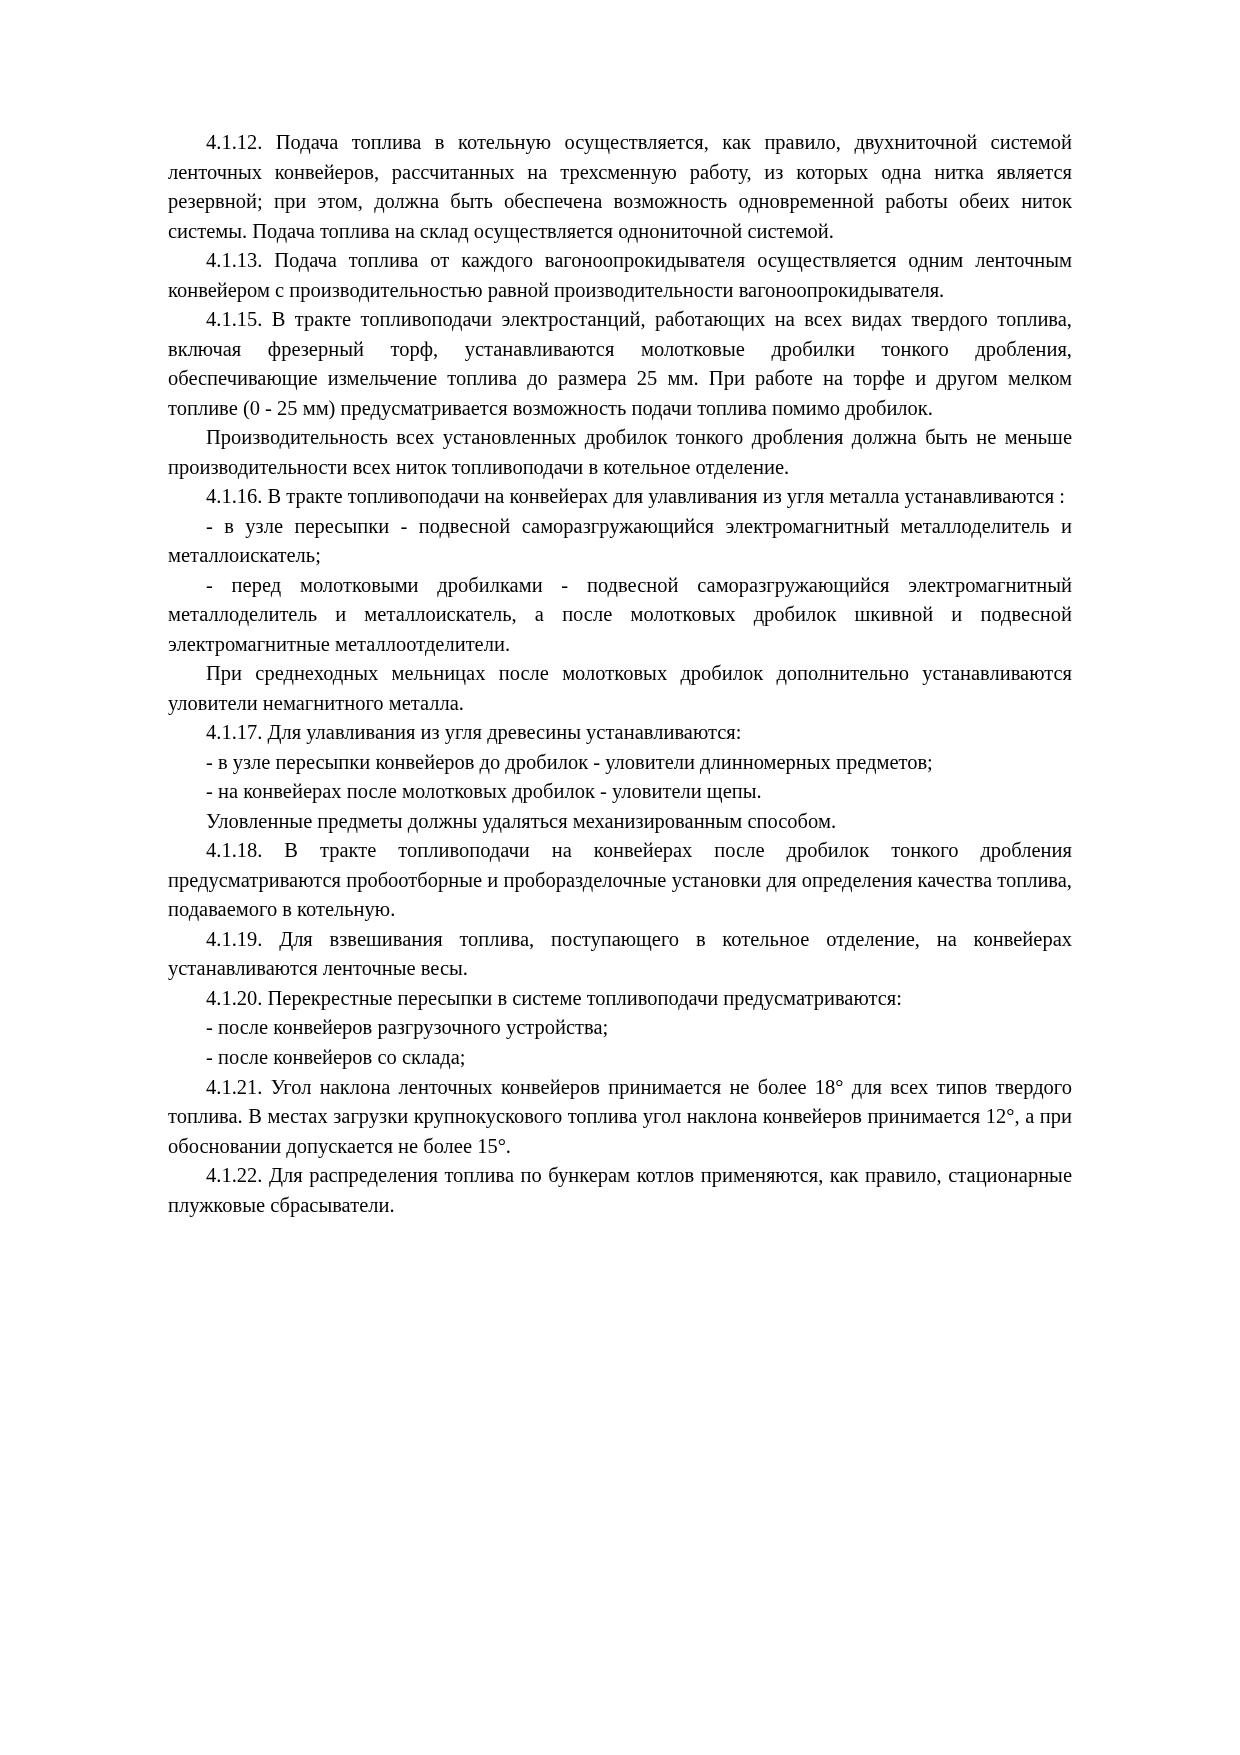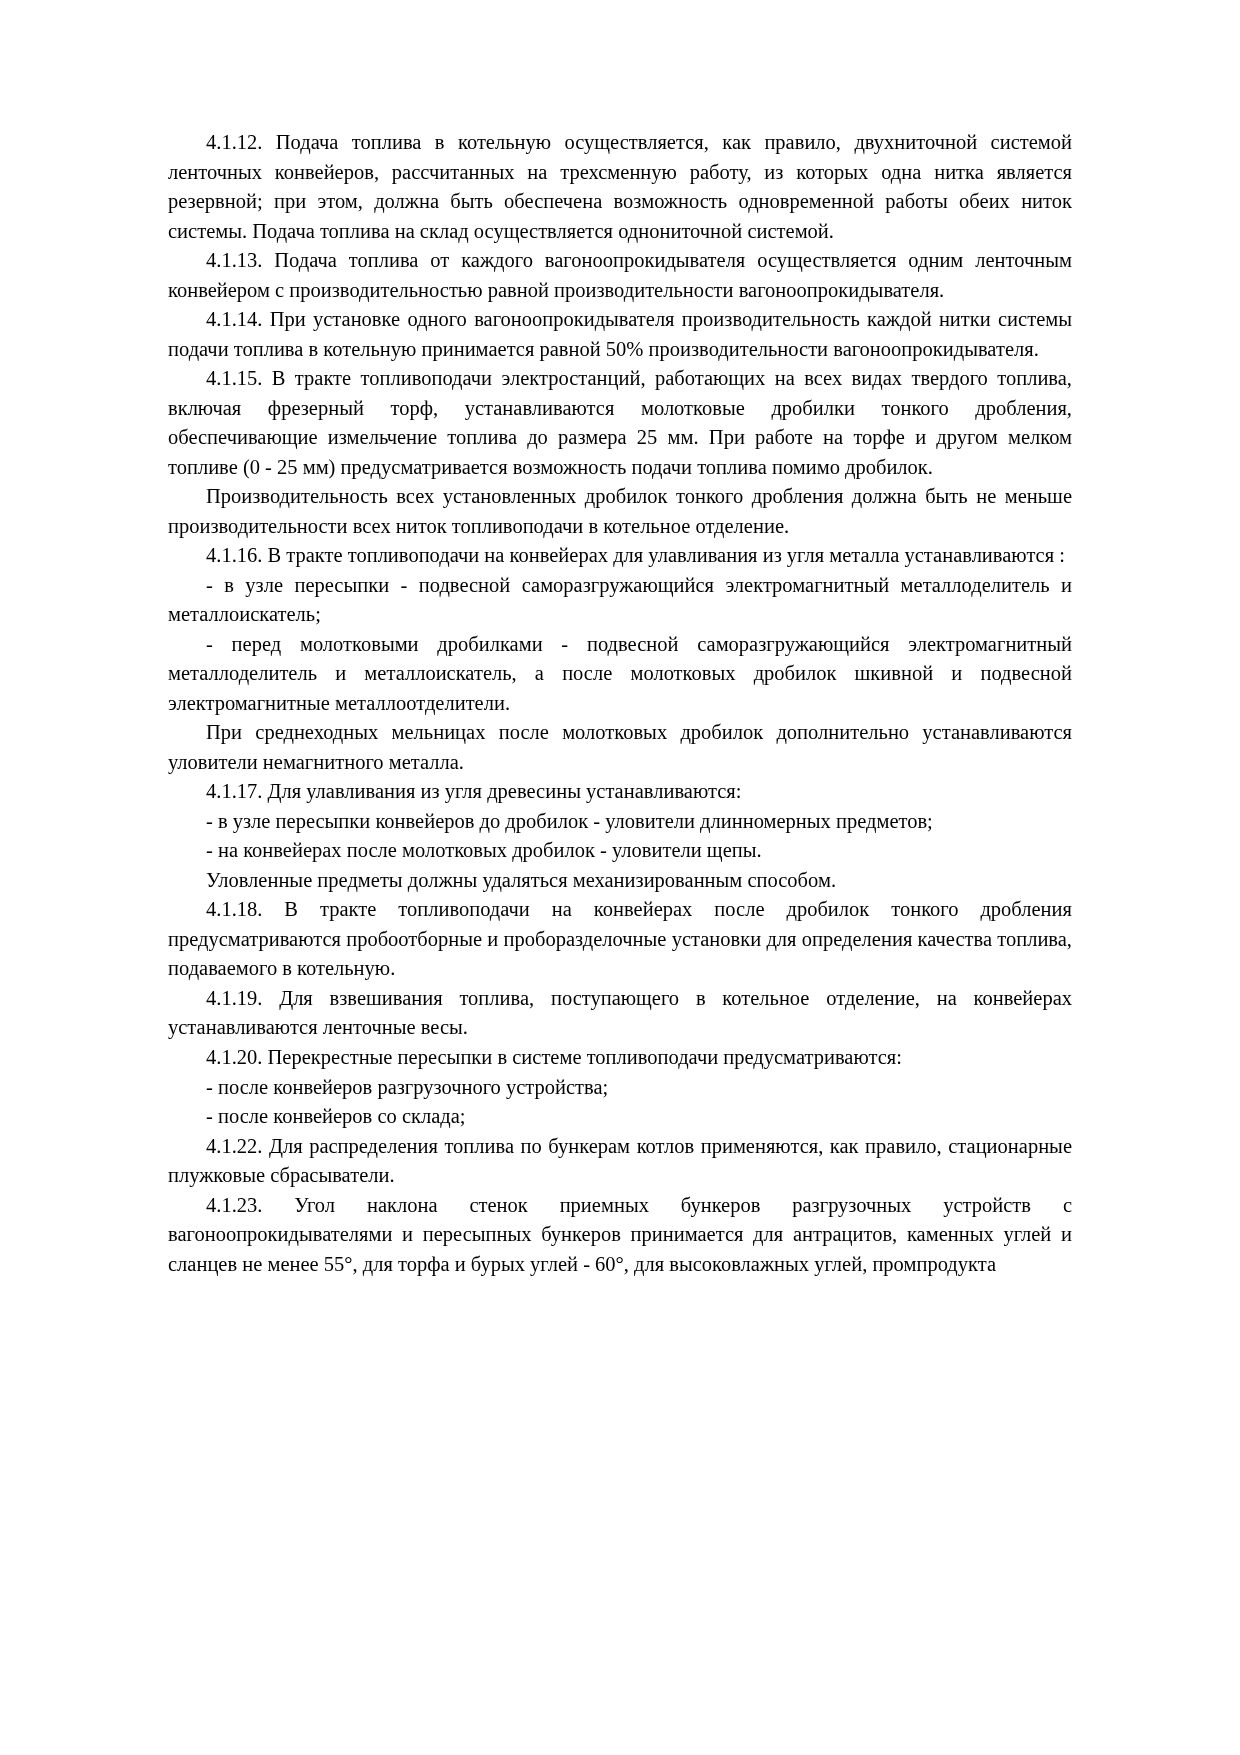--- a/index.html
+++ b/index.html
@@ -37,33 +37,32 @@
   }
 </style>
 </head>
 <body>
 
 <div class="page">
   <div class="doc-body">
 
     <p class="indent">4.1.12. Подача топлива в котельную осуществляется, как правило, двухниточной системой ленточных конвейеров, рассчитанных на трехсменную работу, из которых одна нитка является резервной; при этом, должна быть обеспечена возможность одновременной работы обеих ниток системы. Подача топлива на склад осуществляется однониточной системой.</p>
     <p class="indent">4.1.13. Подача топлива от каждого вагоноопрокидывателя осуществляется одним ленточным конвейером с производительностью равной производительности вагоноопрокидывателя.</p>
-    <p class="indent">4.1.14. При установке одного вагоноопрокидывателя производительность каждой нитки системы подачи топлива в котельную принимается равной 50% производительности вагоноопрокидывателя.</p>
     <p class="indent">4.1.15. В тракте топливоподачи электростанций, работающих на всех видах твердого топлива, включая фрезерный торф, устанавливаются молотковые дробилки тонкого дробления, обеспечивающие измельчение топлива до размера 25 мм. При работе на торфе и другом мелком топливе (0 - 25 мм) предусматривается возможность подачи топлива помимо дробилок.</p>
     <p class="indent">Производительность всех установленных дробилок тонкого дробления должна быть не меньше производительности всех ниток топливоподачи в котельное отделение.</p>
     <p class="indent">4.1.16. В тракте топливоподачи на конвейерах для улавливания из угля металла устанавливаются :</p>
     <p class="indent">- в узле пересыпки - подвесной саморазгружающийся электромагнитный металлоделитель и металлоискатель;</p>
     <p class="indent">- перед молотковыми дробилками - подвесной саморазгружающийся электромагнитный металлоделитель и металлоискатель, а после молотковых дробилок шкивной и подвесной электромагнитные металлоотделители.</p>
     <p class="indent">При среднеходных мельницах после молотковых дробилок дополнительно устанавливаются уловители немагнитного металла.</p>
     <p class="indent">4.1.17. Для улавливания из угля древесины устанавливаются:</p>
     <p class="indent">- в узле пересыпки конвейеров до дробилок - уловители длинномерных предметов;</p>
     <p class="indent">- на конвейерах после молотковых дробилок - уловители щепы.</p>
     <p class="indent">Уловленные предметы должны удаляться механизированным способом.</p>
     <p class="indent">4.1.18. В тракте топливоподачи на конвейерах после дробилок тонкого дробления предусматриваются пробоотборные и проборазделочные установки для определения качества топлива, подаваемого в котельную.</p>
     <p class="indent">4.1.19. Для взвешивания топлива, поступающего в котельное отделение, на конвейерах устанавливаются ленточные весы.</p>
     <p class="indent">4.1.20. Перекрестные пересыпки в системе топливоподачи предусматриваются:</p>
     <p class="indent">- после конвейеров разгрузочного устройства;</p>
     <p class="indent">- после конвейеров со склада;</p>
+    <p class="indent">4.1.21. Угол наклона ленточных конвейеров принимается не более 18° для всех типов твердого топлива. В местах загрузки крупнокускового топлива угол наклона конвейеров принимается 12°, а при обосновании допускается не более 15°.</p>
     <p class="indent">4.1.22. Для распределения топлива по бункерам котлов применяются, как правило, стационарные плужковые сбрасыватели.</p>
-    <p class="indent">4.1.23. Угол наклона стенок приемных бункеров разгрузочных устройств с вагоноопрокидывателями и пересыпных бункеров принимается для антрацитов, каменных углей и сланцев не менее 55°, для торфа и бурых углей - 60°, для высоковлажных углей, промпродукта</p>
 
   </div>
 </div>
 
 </body></html>

